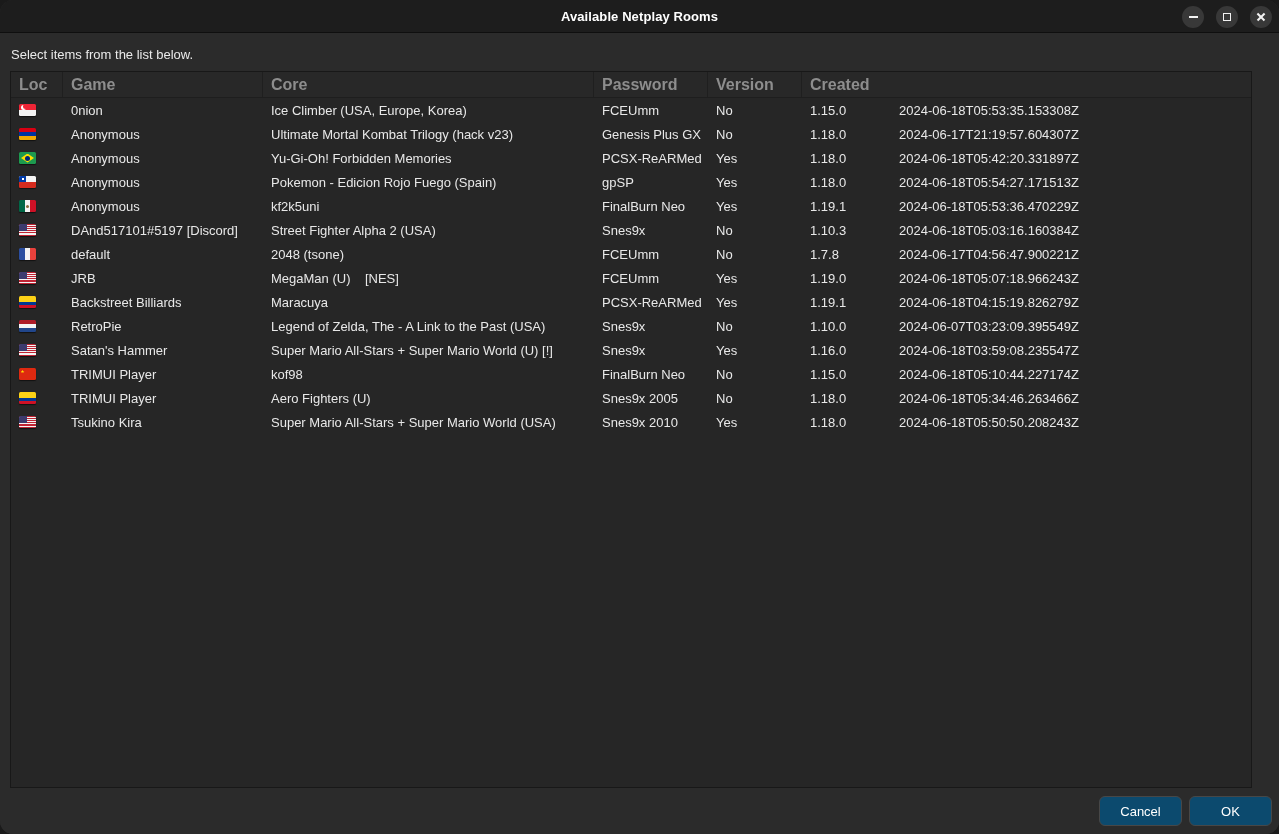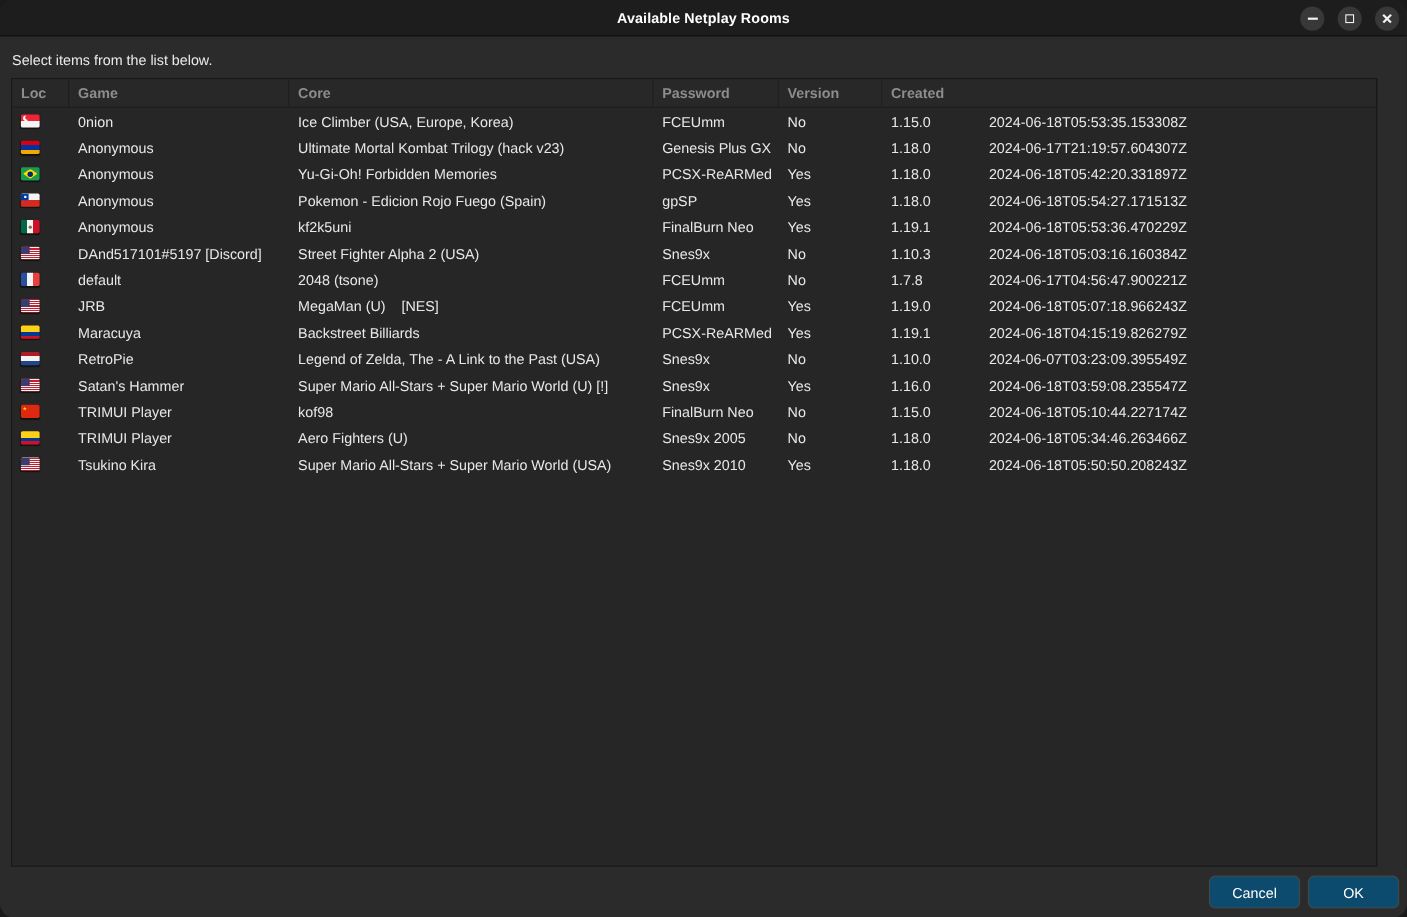--- a/index.html
+++ b/index.html
@@ -32,21 +32,21 @@
   .instruction { font-size:13px; color:#eaeaea; padding:4px 0 9px 1px; }
   .table {
     flex:1 1 auto; background:#262626; border:1px solid #181818;
     display:flex; flex-direction:column; min-height:0; overflow:hidden;
   }
   .thead {
     display:grid; grid-template-columns:52px 200px 331px 114px 94px 89px 1fr;
     background:#282828; height:26px; flex:0 0 auto; border-bottom:1px solid #1e1e1e;
   }
   .th {
-    font-size:13px; font-weight:700; color:#8d8d8d; display:flex; align-items:center;
+    font-size:16px; font-weight:700; color:#8d8d8d; display:flex; align-items:center;
     padding-left:8px; border-right:1px solid #1f1f1f; overflow:hidden; white-space:nowrap;
   }
   .th:last-child { border-right:none; }
   .tbody { flex:1 1 auto; overflow:hidden; }
   .tr {
     display:grid; grid-template-columns:52px 200px 331px 114px 94px 89px 1fr; height:24px;
   }
   .td {
     font-size:13px; color:#e8e8e8; display:flex; align-items:center; padding-left:8px;
     white-space:pre; overflow:hidden;
@@ -189,22 +189,22 @@
             <div class="td loc"><span class="flag flag-us"></span></div>
             <div class="td user">JRB</div>
             <div class="td game">MegaMan (U)    [NES]</div>
             <div class="td core">FCEUmm</div>
             <div class="td password">Yes</div>
             <div class="td version">1.19.0</div>
             <div class="td created">2024-06-18T05:07:18.966243Z</div>
           </div>
           <div class="tr">
             <div class="td loc"><span class="flag flag-co"></span></div>
+            <div class="td game">Backstreet Billiards</div>
             <div class="td user">Maracuya</div>
-            <div class="td game">Backstreet Billiards</div>
             <div class="td core">PCSX-ReARMed</div>
             <div class="td password">Yes</div>
             <div class="td version">1.19.1</div>
             <div class="td created">2024-06-18T04:15:19.826279Z</div>
           </div>
           <div class="tr">
             <div class="td loc"><span class="flag flag-nl"></span></div>
             <div class="td user">RetroPie</div>
             <div class="td game">Legend of Zelda, The - A Link to the Past (USA)</div>
             <div class="td core">Snes9x</div>

